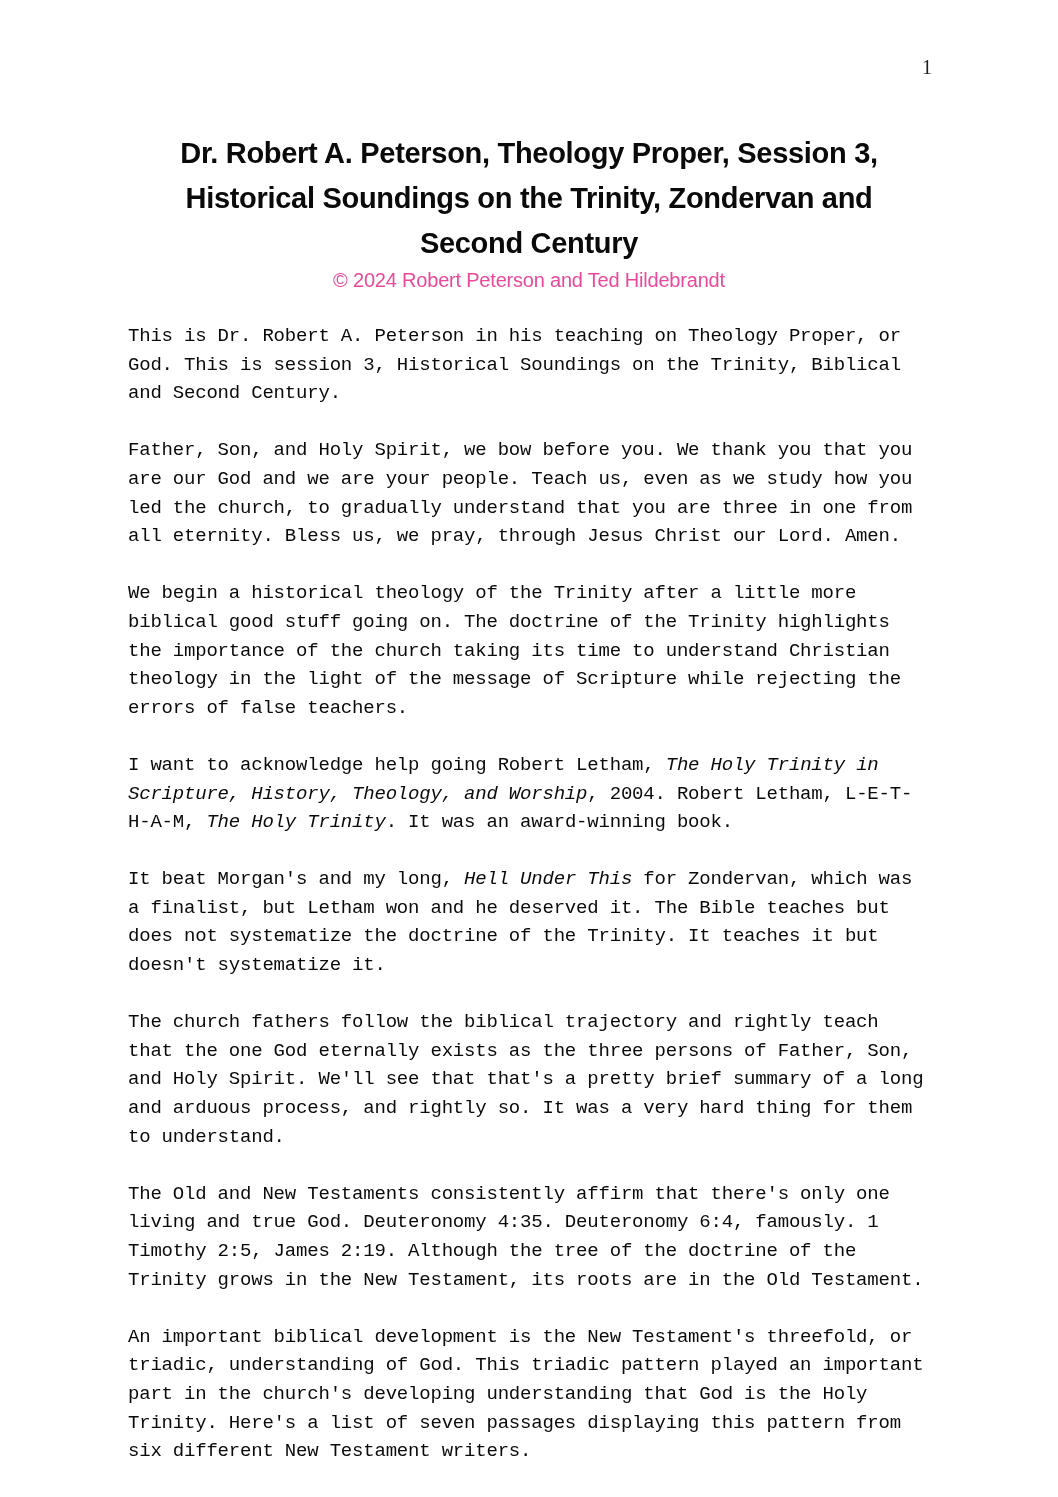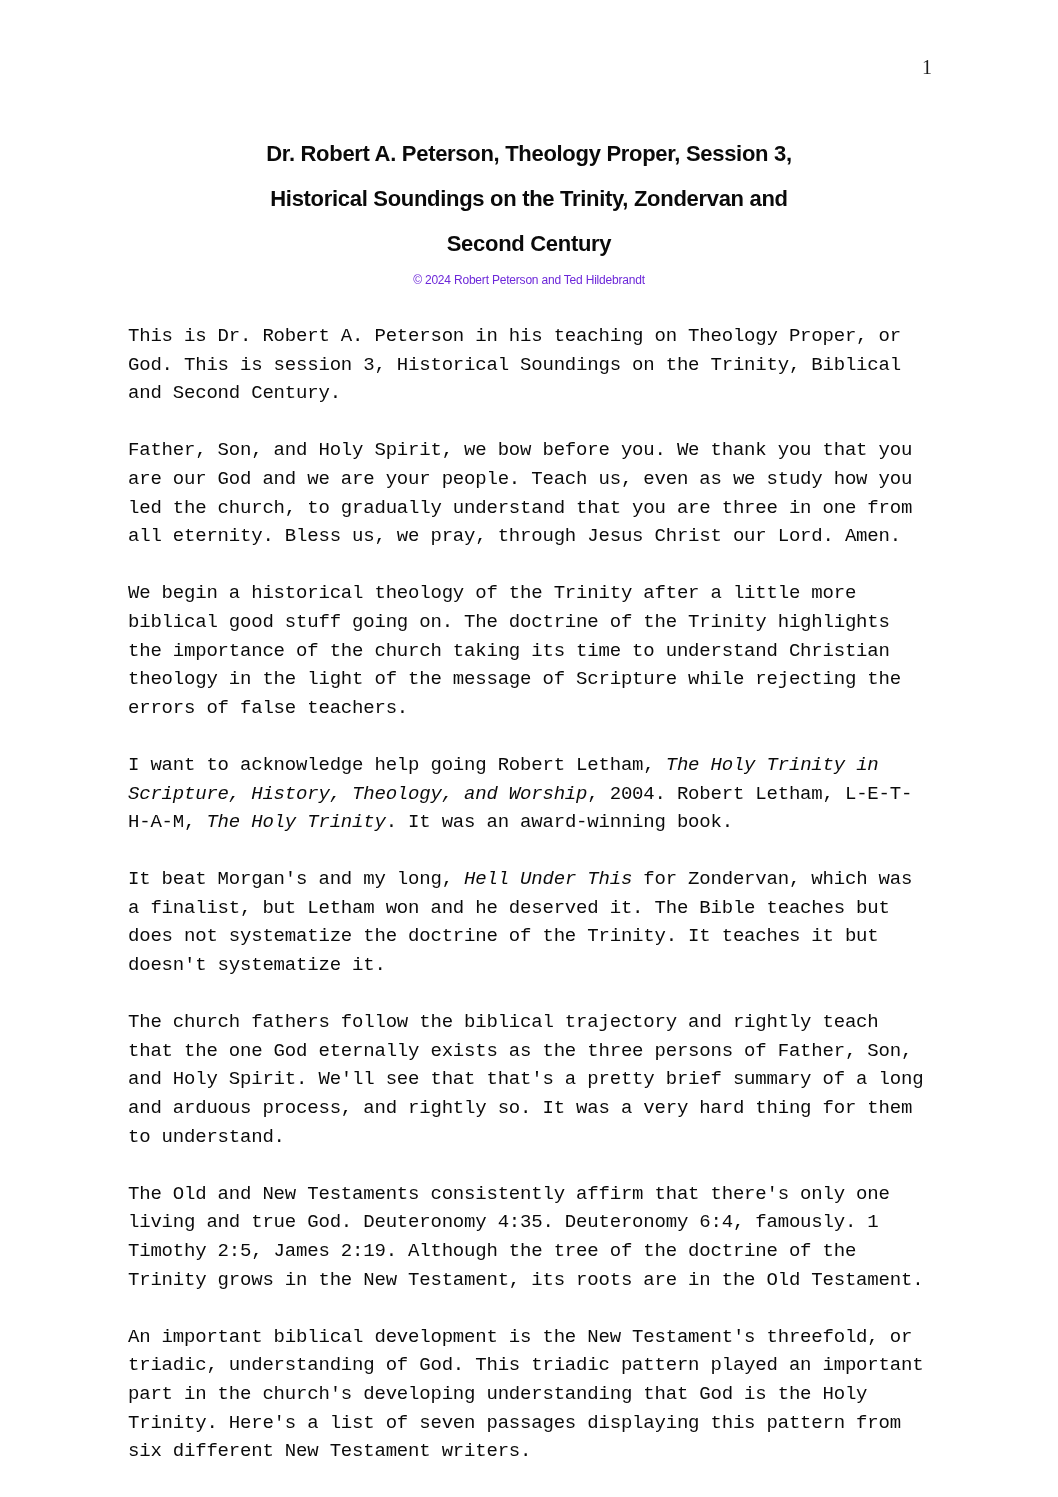--- a/index.html
+++ b/index.html
@@ -24,32 +24,32 @@
     font-family: "Liberation Serif", serif;
     font-size: 20px;
     color: #1c1c1c;
   }
   .title-block {
     padding-top: 131px;
     text-align: center;
   }
   .doc-title {
     margin: 0;
-    font-size: 22px;
+    font-size: 29px;
     font-weight: bold;
     line-height: 45px;
     letter-spacing: -0.3px;
     color: #0a0a0a;
   }
   .title-line { white-space: nowrap; }
   .copyright {
-    font-size: 12px;
+    font-size: 20px;
     line-height: 28px;
     letter-spacing: -0.2px;
-    color: #6d28d9;
+    color: #ec4899;
   }
   .content {
     width: 806px;
     margin: 28px 124px 0 128px;
     font-size: 19px;
     line-height: 28.6px;
     letter-spacing: -0.2px;
     text-align: left;
     color: #0a0a0a;
     font-family: Liberation Mono, monospace;

